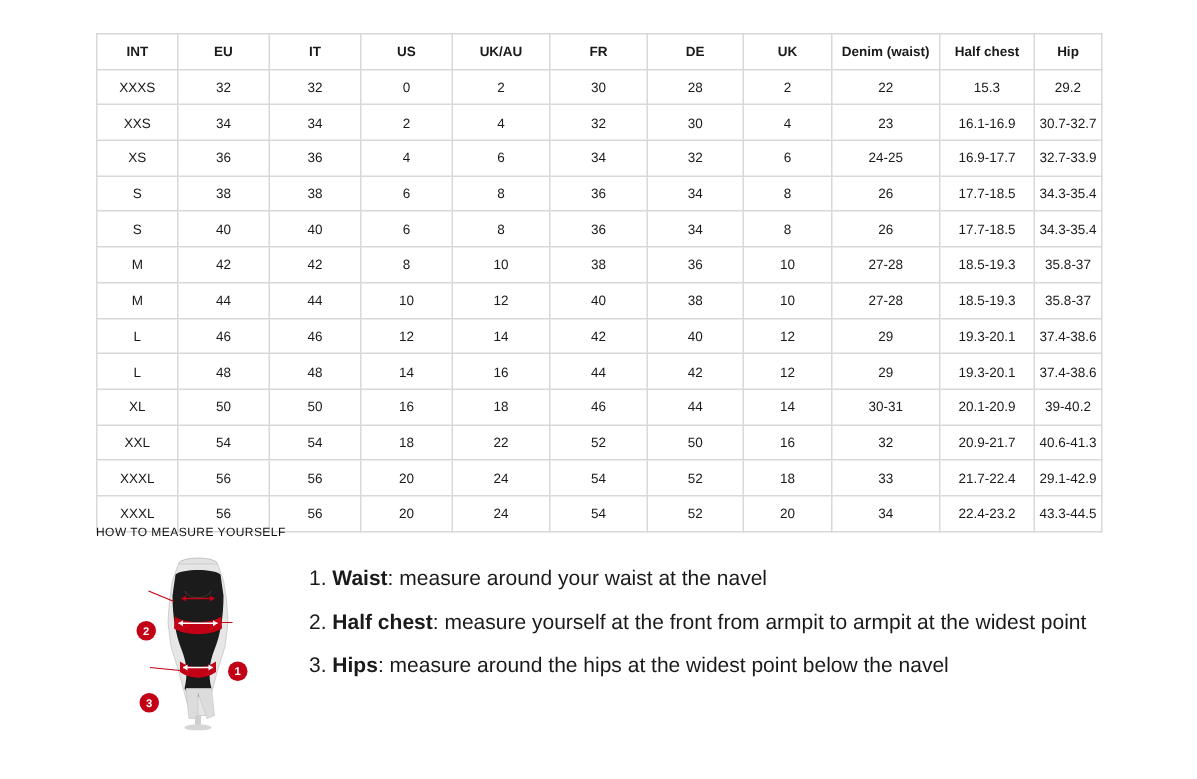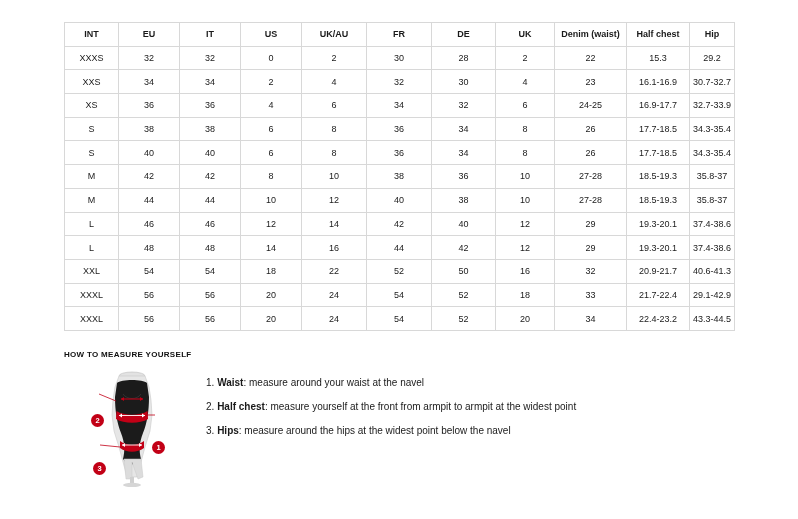--- a/index.html
+++ b/index.html
@@ -55,21 +55,21 @@
   col.c10 { width: 45px; }
 
   .measure-section {
     position: absolute;
     left: 64px;
     top: 350px;
     width: 670px;
   }
   .measure-title {
     font-size: 8px;
-    font-weight: bold;
+    font-weight: normal;
     letter-spacing: 0.3px;
     color: #111111;
     margin-bottom: 8px;
   }
   .measure-body {
     position: relative;
     display: flex;
     align-items: flex-start;
   }
   .figure-area {
@@ -77,21 +77,21 @@
     width: 130px;
     height: 120px;
     flex: 0 0 130px;
   }
   .instructions {
     margin-left: 12px;
     padding-top: 10px;
   }
   .instructions p {
     margin: 0 0 12px 0;
-    font-size: 10px;
+    font-size: 14px;
     line-height: 1.2;
     color: #1a1a1a;
   }
   .instructions p b { font-weight: bold; }
 
   .dot {
     position: absolute;
     width: 13px;
     height: 13px;
     border-radius: 50%;
@@ -257,20 +257,33 @@
         <td>48</td>
         <td>48</td>
         <td>14</td>
         <td>16</td>
         <td>44</td>
         <td>42</td>
         <td>12</td>
         <td>29</td>
         <td>19.3-20.1</td>
         <td>37.4-38.6</td>
+      </tr>
+      <tr>
+        <td>XL</td>
+        <td>50</td>
+        <td>50</td>
+        <td>16</td>
+        <td>18</td>
+        <td>46</td>
+        <td>44</td>
+        <td>14</td>
+        <td>30-31</td>
+        <td>20.1-20.9</td>
+        <td>39-40.2</td>
       </tr>
       <tr>
         <td>XXL</td>
         <td>54</td>
         <td>54</td>
         <td>18</td>
         <td>22</td>
         <td>52</td>
         <td>50</td>
         <td>16</td>

